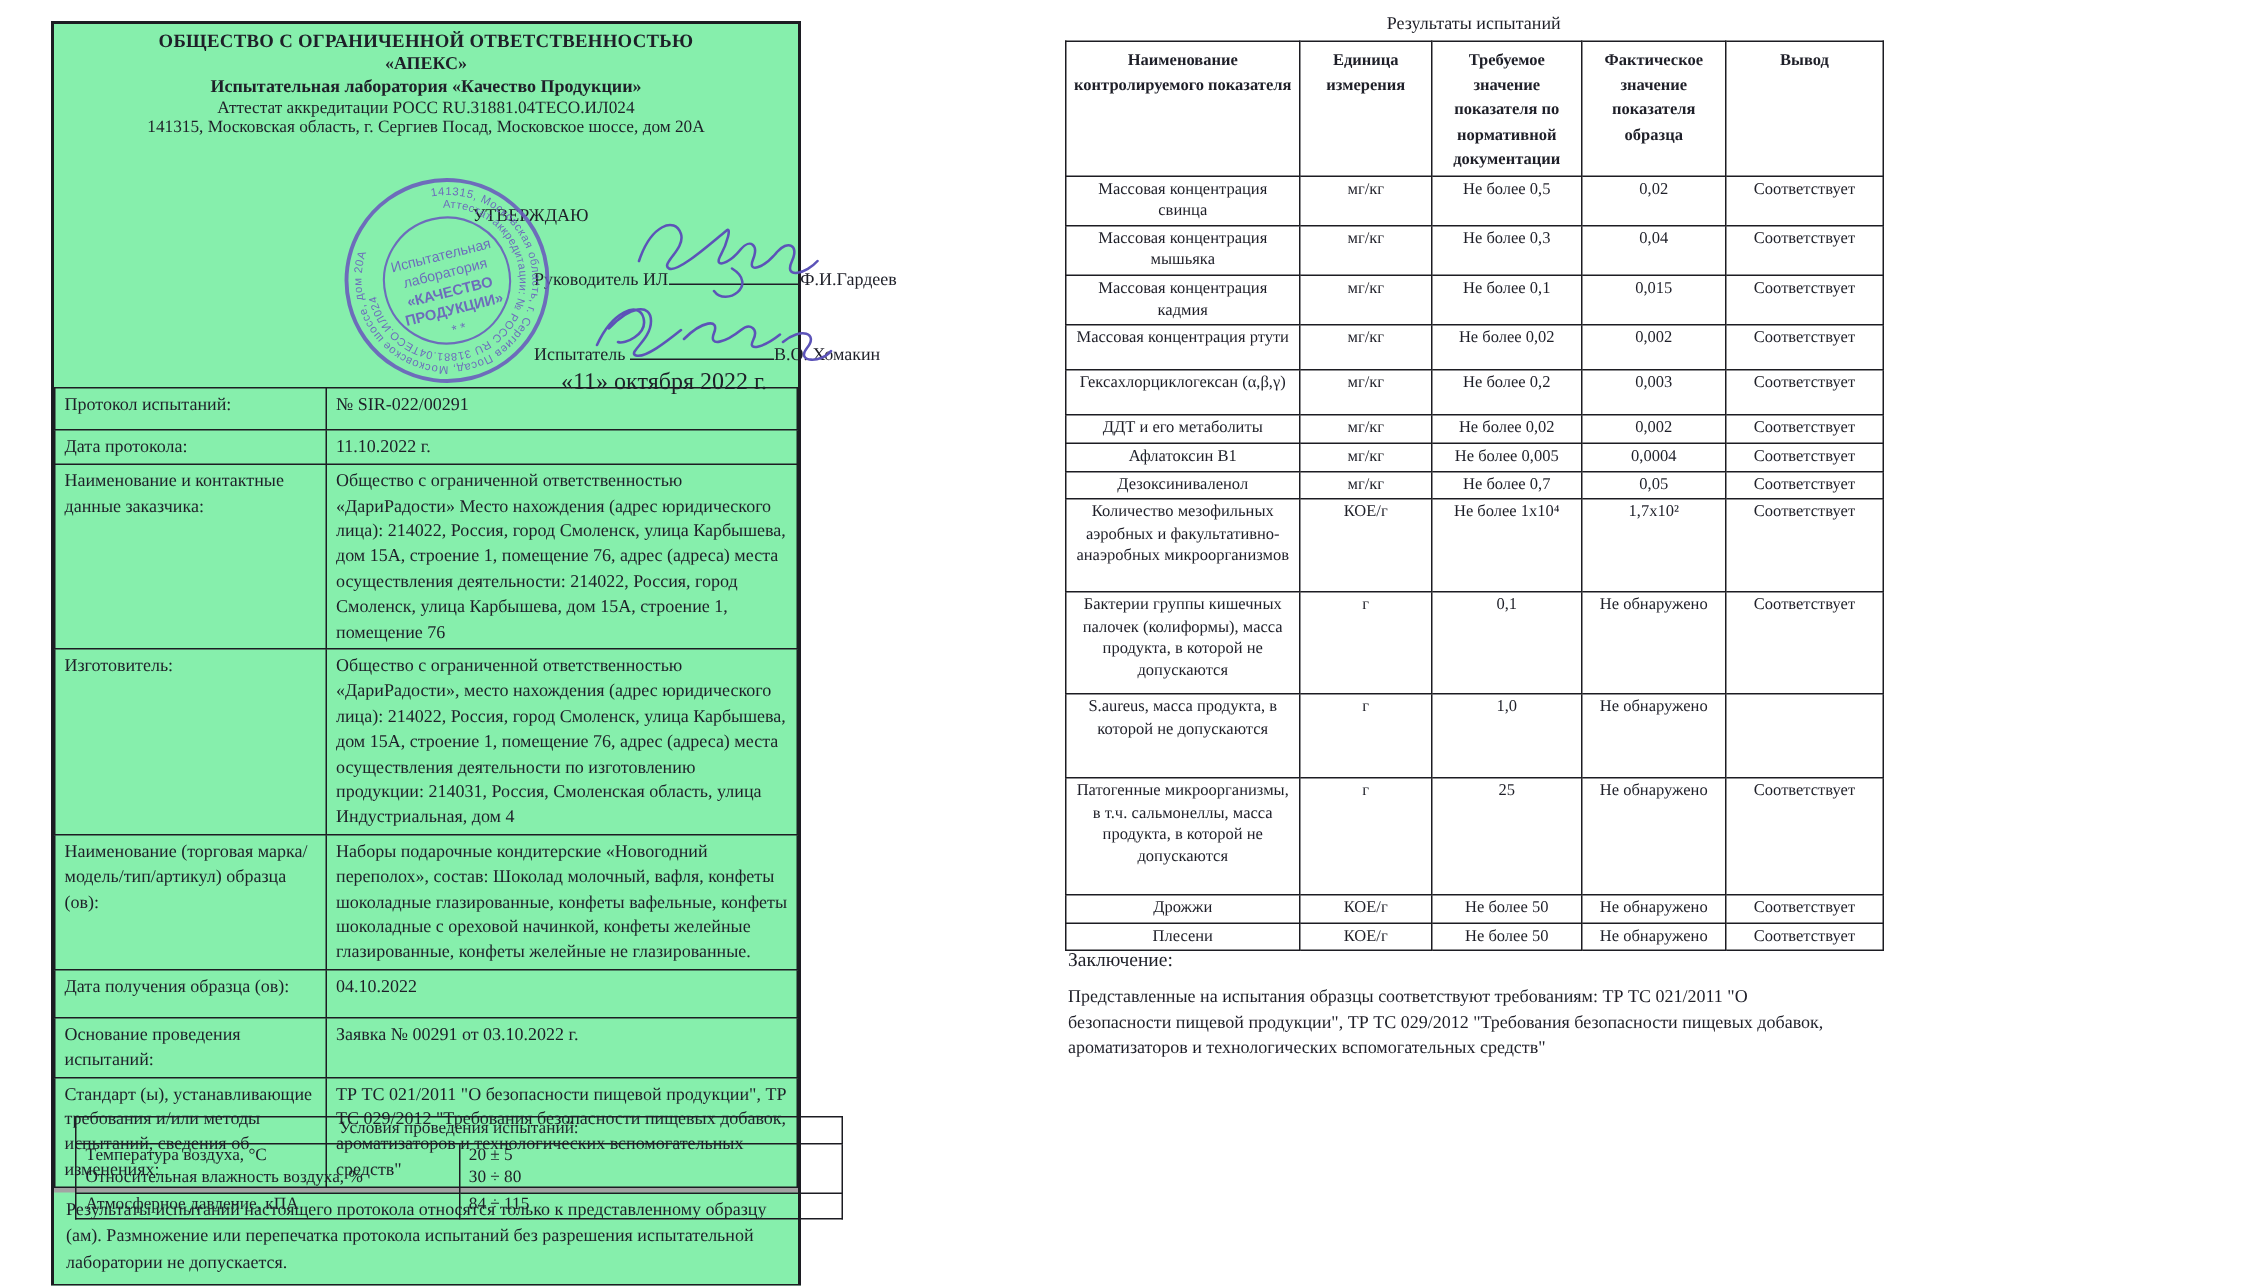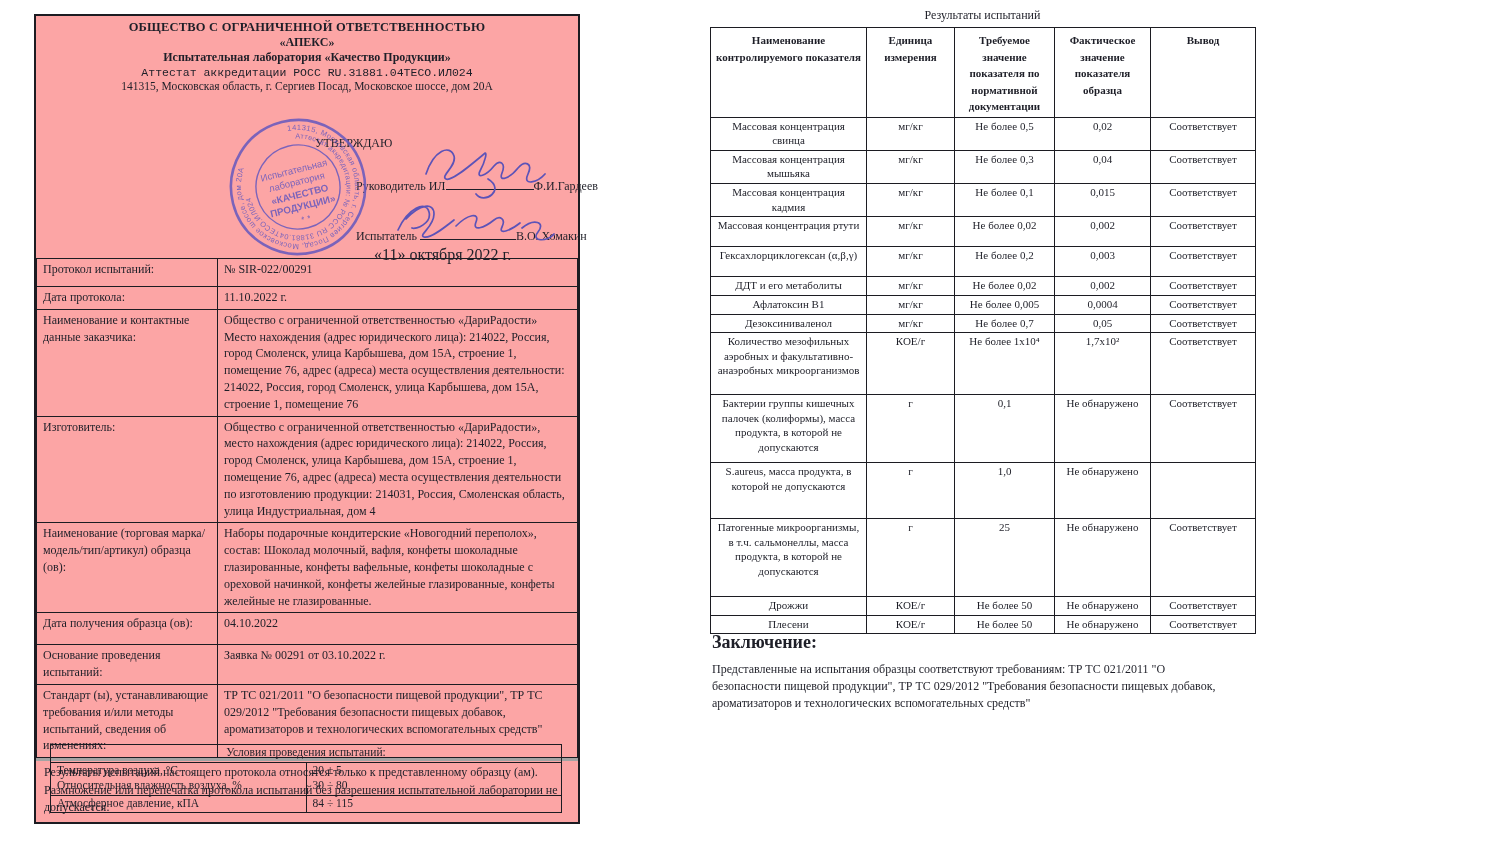--- a/index.html
+++ b/index.html
@@ -1,28 +1,28 @@
 <!DOCTYPE html>
 <html><head>
 <meta charset="utf-8">
 <style>
   html,body{margin:0;padding:0;}
   body{
     width:1499px;height:857px;background:#ffffff;position:relative;overflow:hidden;
     font-family:"Liberation Serif","DejaVu Serif",serif;color:#1e1f28;
   }
   
-  .page-left{position:absolute;left:34px;top:14px;width:546px;border:2px solid #1c1c22;box-sizing:border-box;background:#fca5a5;}
+  .page-left{position:absolute;left:34px;top:14px;width:500px;border:2px solid #1c1c22;box-sizing:border-box;background:#86efac;}
   .hdr{position:relative;height:242px;}
   .hdr .c{text-align:center;}
   .h1{font-weight:bold;font-size:12.5px;padding-top:4px;letter-spacing:.2px;}
   .h2{font-weight:bold;font-size:12px;}
   .h3{font-size:11.5px;margin-top:1px;}
   .h4{font-weight:bold;font-size:12px;margin-top:0;}
-  .h5{font-size:11.5px;margin-top:1px;font-family:Liberation Mono, monospace;}
+  .h5{font-size:11.5px;margin-top:1px;}
   .h6{font-size:11.5px;margin-top:1px;}
   .approve{position:absolute;left:279px;top:120px;font-size:12px;}
   .sigrow{position:absolute;font-size:12px;white-space:nowrap;margin-left:48px;}
   .sig-head{left:272px;top:162px;}
   .sig-test{left:272px;top:212px;}
   .sig-date{left:290px;top:230px;font-size:16px;}
   .uline{display:inline-block;border-bottom:1px solid #1e1f28;height:11px;vertical-align:baseline;}
   .w88{width:88px;} .w96{width:96px;}
   .hdr-svg{position:absolute;left:0;top:0;pointer-events:none;}
   
@@ -40,21 +40,21 @@
   .cond td.cl{width:340px;}
   
   .page-right{position:absolute;left:697px;top:8px;width:545px;margin-left:13px;}
   .r-title{text-align:center;font-size:12px;margin-bottom:4px;}
   .results{width:100%;table-layout:fixed;}
   .results td,.results th{border:1px solid #1c1c22;vertical-align:top;text-align:center;font-size:11px;line-height:1.33;padding:1px 4px 2px;}
   .results th{font-weight:bold;line-height:1.5;padding-top:4px;height:72px;}
   .rh-a td{height:26px;} .rh-b td{height:12px;} .rh-c td{height:58px;}
   .rh-d td{height:64px;} .rh-e td{height:52px;} .rh-f td{height:74px;}
   .conclusion{position:absolute;left:712px;top:632px;width:516px;}
-  .conc-title{font-weight:bold;font-size:18px;margin-bottom:8px;}
+  .conc-title{font-weight:normal;font-size:13px;margin-bottom:8px;}
   .conc-text{font-size:12px;line-height:1.42;}
 </style>
 </head>
 <body>
 
 <div class="page-left">
   <div class="hdr">
     <div class="c h1">ОБЩЕСТВО С ОГРАНИЧЕННОЙ ОТВЕТСТВЕННОСТЬЮ</div>
     <div class="c h2">«АПЕКС»</div>
     <div class="c h4">Испытательная лаборатория «Качество Продукции»</div>

